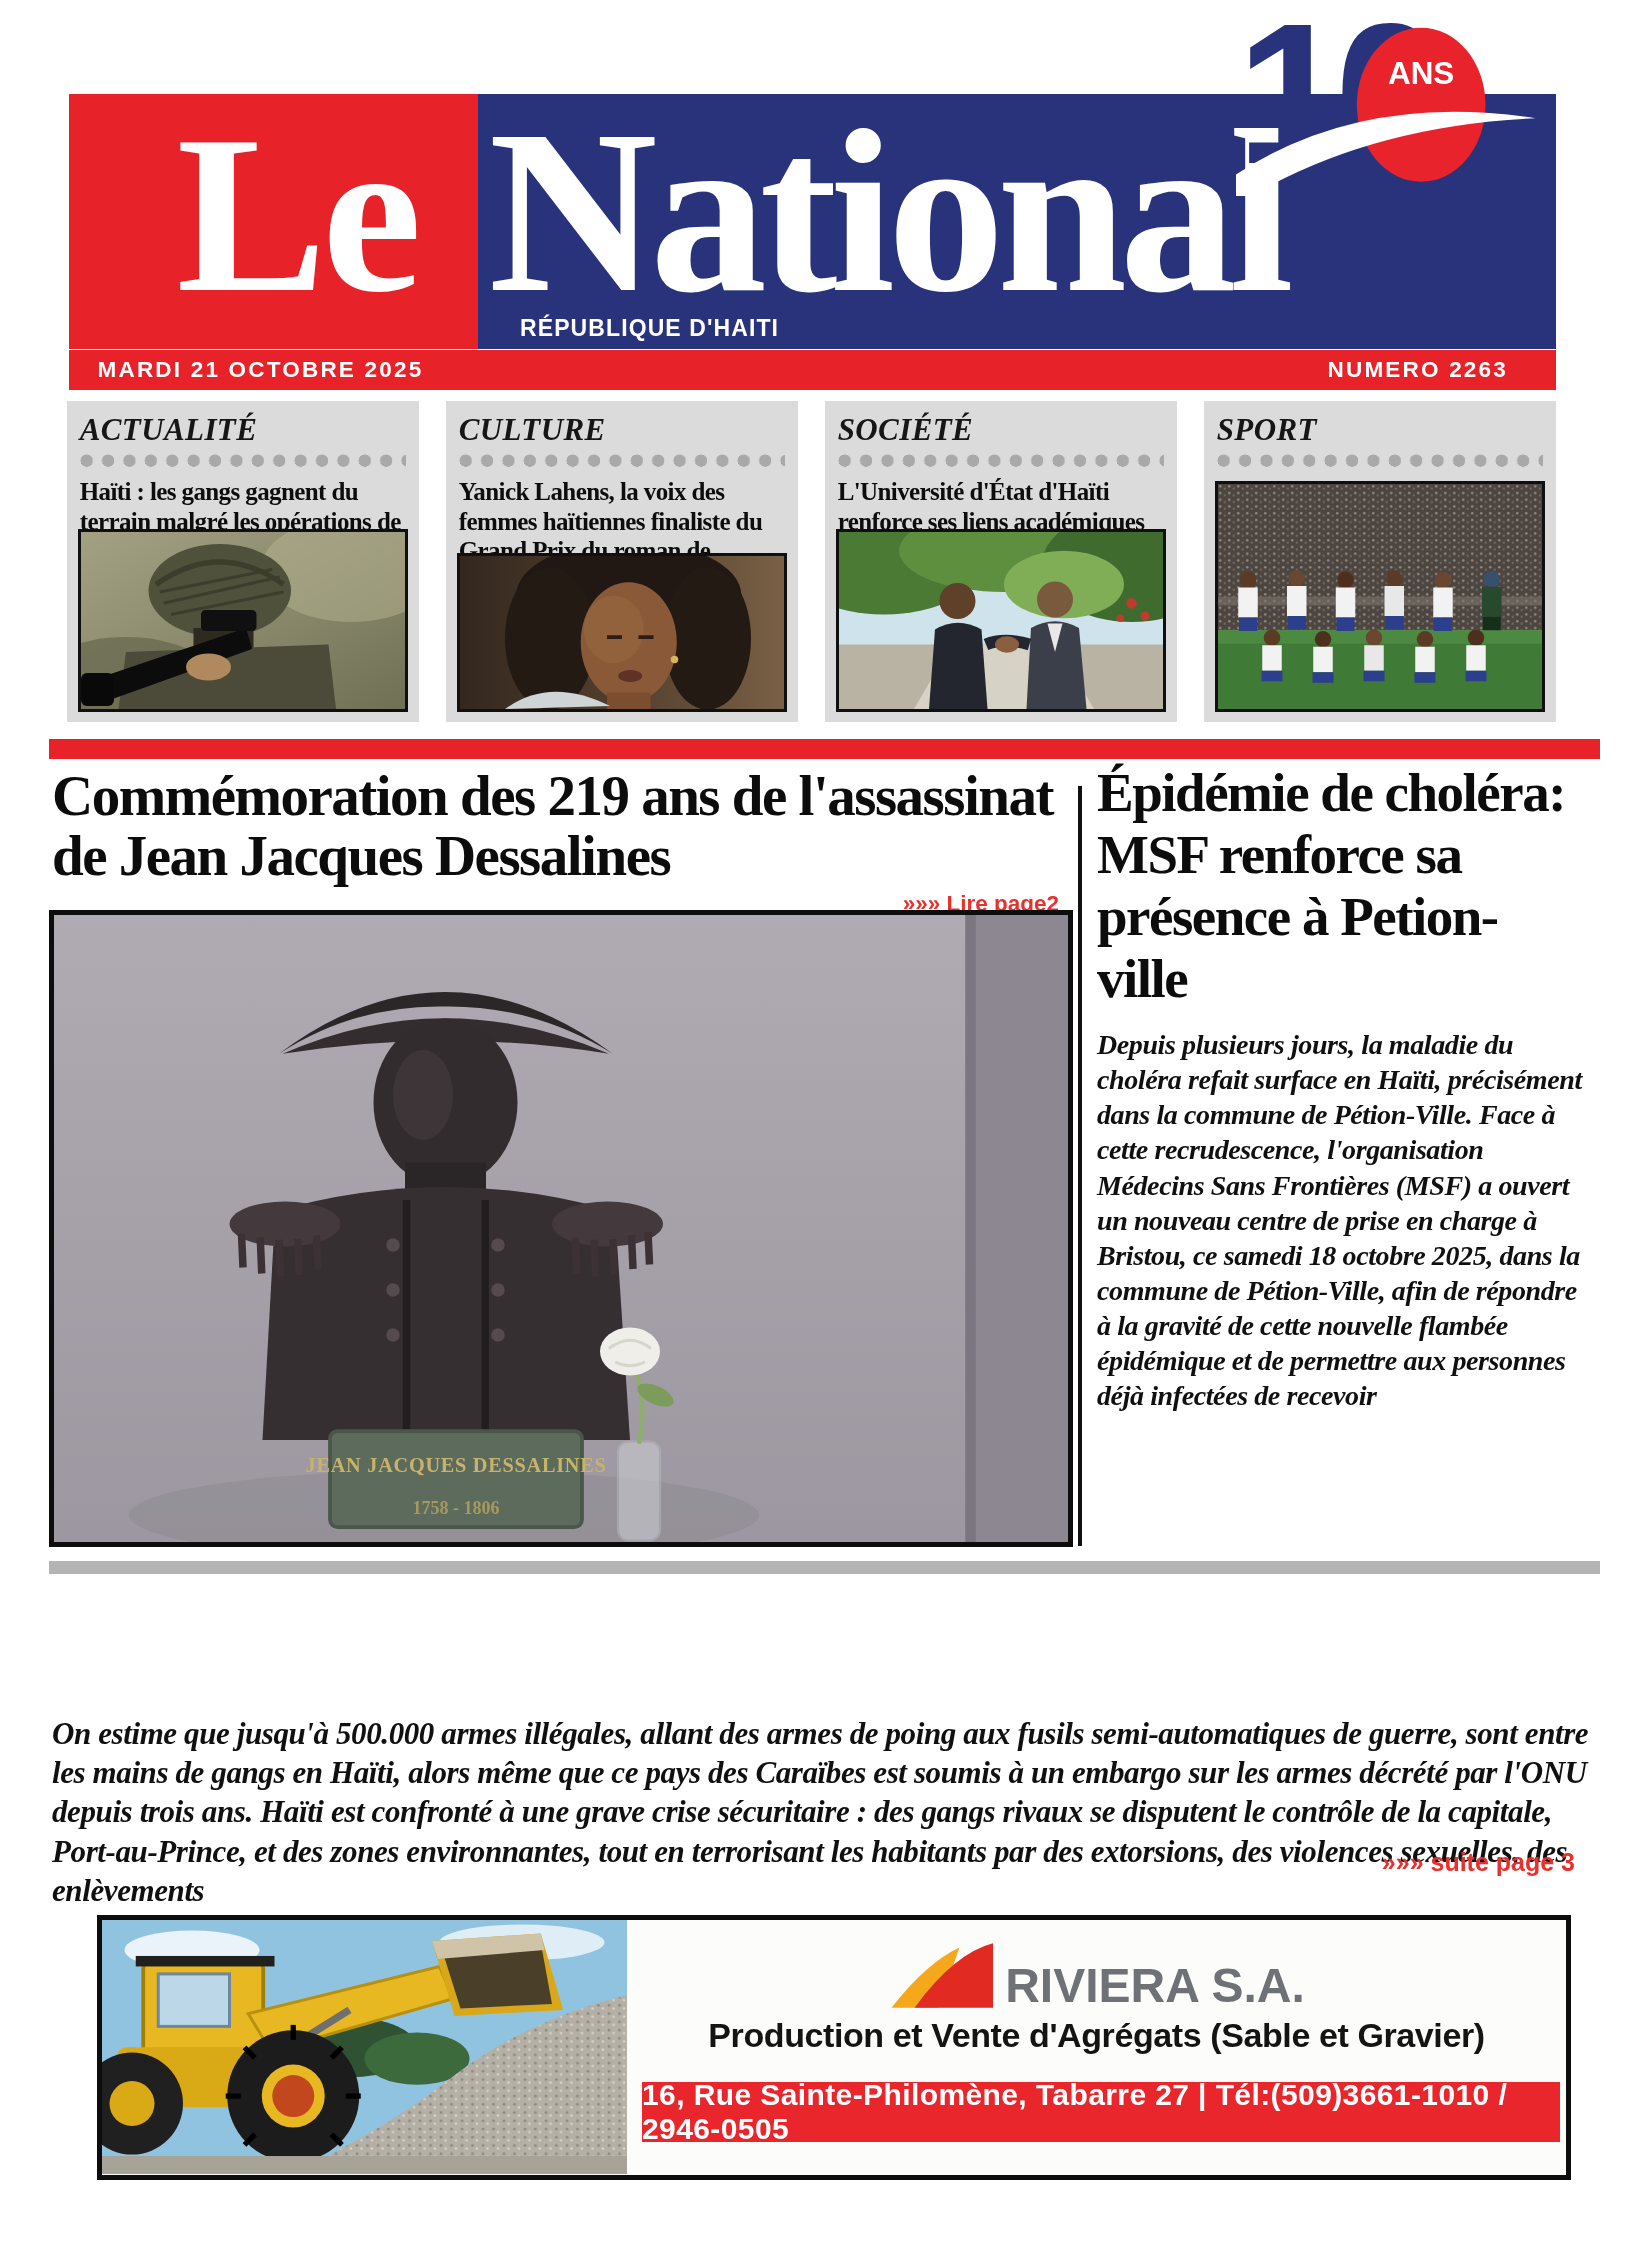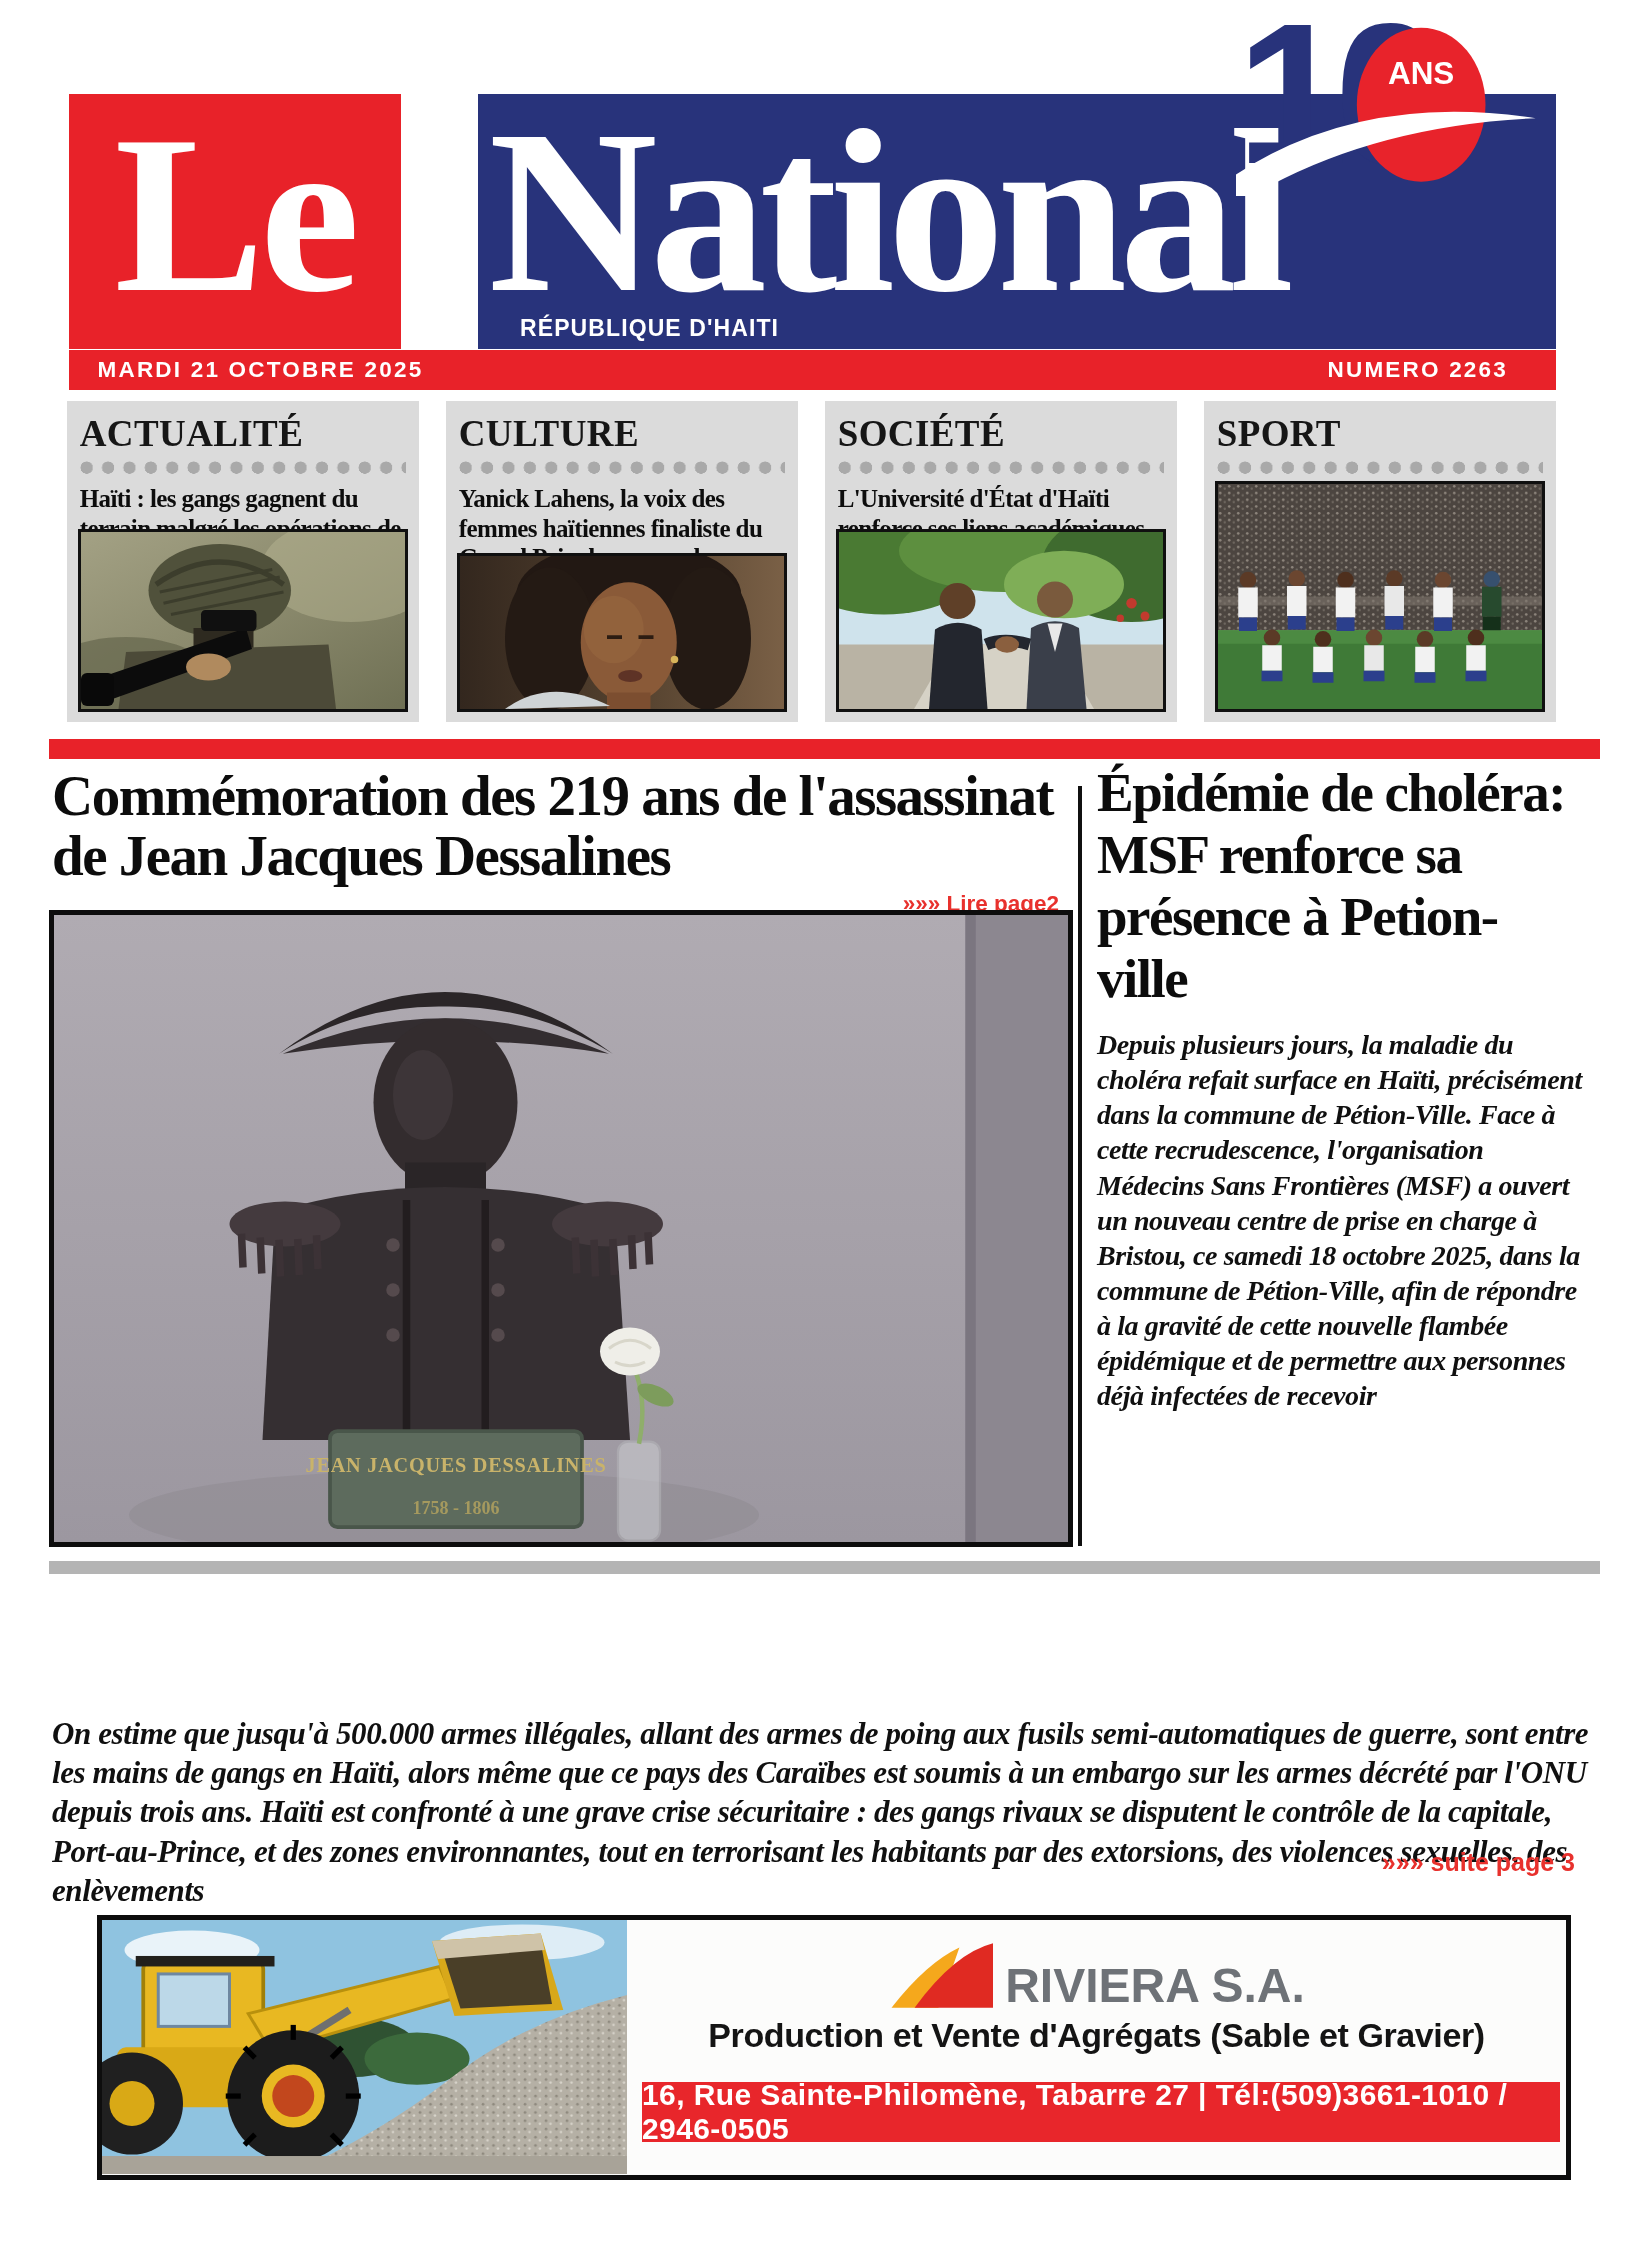--- a/index.html
+++ b/index.html
@@ -1,20 +1,20 @@
 <!DOCTYPE html>
 <html style="font-size:12px"><head>
 <meta charset="utf-8">
 <style>
   html,body{margin:0;padding:0;background:#ffffff;}
   .page{position:relative;width:1650px;height:2250px;background:#ffffff;overflow:hidden;
         font-family:"Liberation Serif",serif;color:#111;}
 
   
-  .mast-red{position:absolute;left:69px;top:94px;width:332px;height:255px;background:#e82229;}
+  .mast-red{position:absolute;left:69px;top:94px;width:456px;height:255px;background:#e82229;}
   .mast-red .le{position:absolute;left:50%;top:47%;transform:translate(-50%,-50%);
       font-size:225px;font-weight:700;color:#fff;letter-spacing:-4.5px;line-height:1;}
   .mast-blue{position:absolute;left:478px;top:94px;width:1078px;height:255px;background:#28337b;}
   .mast-blue .nat{position:absolute;left:10.5px;top:46%;transform:translateY(-50%);
       font-size:234px;font-weight:700;color:#fff;letter-spacing:-7.5px;line-height:1;white-space:nowrap;}
   .mast-blue .tagline{position:absolute;left:42px;bottom:7.5px;font-family:"Liberation Sans",sans-serif;
       font-size:23px;font-weight:700;color:#fff;letter-spacing:1.1px;white-space:nowrap;}
   .logo10{position:absolute;left:1236px;top:0px;width:300px;height:196px;z-index:5;}
 
   
@@ -22,21 +22,21 @@
       display:flex;align-items:center;justify-content:space-between;
       font-family:"Liberation Sans",sans-serif;font-weight:700;color:#fff;font-size:22.5px;
       letter-spacing:2.2px;}
   .dateband .d{margin-left:28.5px;}
   .dateband .n{margin-right:48px;}
 
   
   .teaser{position:absolute;top:401px;width:352px;height:321px;background:#dbdbdb;box-sizing:border-box;
       padding:10.5px 12.7px 0 12.7px;}
   .t1{left:67px;} .t2{left:446px;} .t3{left:825px;} .t4{left:1204px;}
-  .t-head{font-size:37px;font-weight:700;color:#161616;letter-spacing:0.4px;}
+  .t-head{font-size:31px;font-weight:700;color:#161616;letter-spacing:0.4px;font-style:italic;}
   .t-dots{margin-top:6.7px;height:14.2px;
       background-image:radial-gradient(circle 6px at 6.7px 6.7px,#a9a9a9 6px,rgba(0,0,0,0) 6.4px);
       background-size:21.4px 14.2px;background-repeat:repeat-x;}
   .t-text{margin-top:9px;font-size:25px;font-weight:700;line-height:1.17;letter-spacing:-0.6px;color:#0d0d0d;}
   .t-img{position:absolute;left:11.2px;width:324px;border:3px solid #101010;bottom:10.5px;overflow:hidden;}
   .t-img svg{display:block;}
   .h236{height:177px;} .h204{height:153px;} .h300{height:225px;}
 
   
   .red-divider{position:absolute;left:49px;top:739px;width:1551px;height:19.5px;background:#e82229;}

